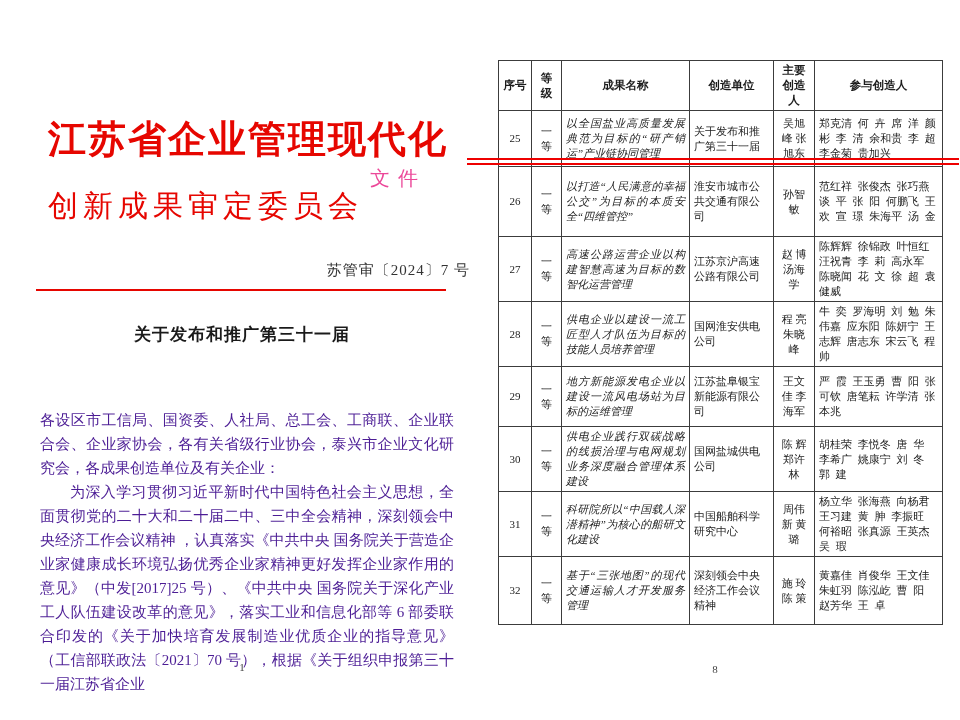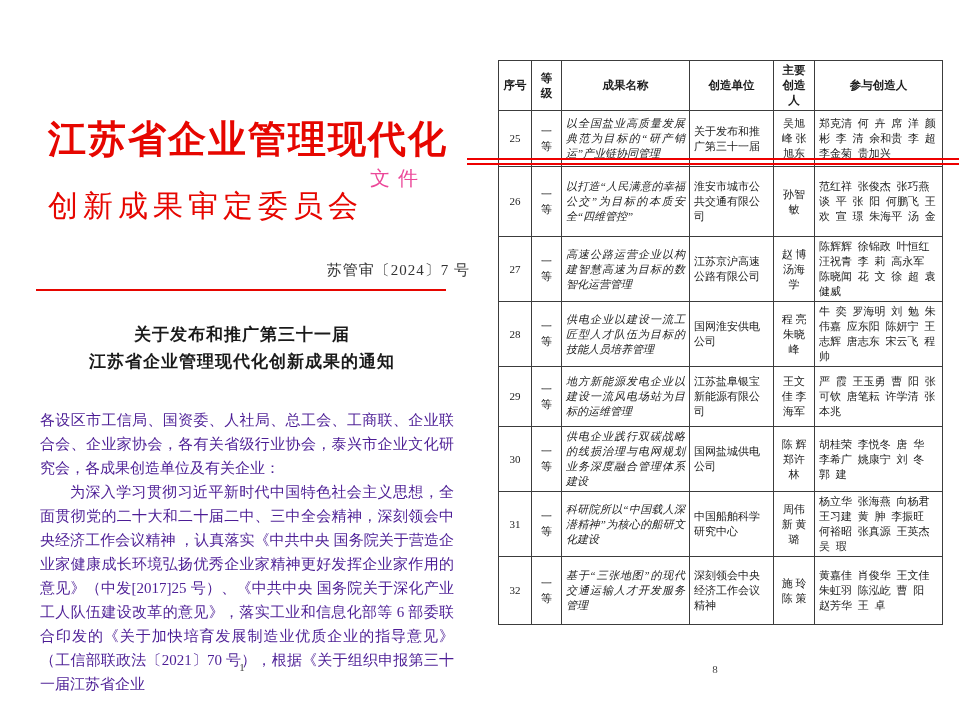--- a/index.html
+++ b/index.html
@@ -50,21 +50,20 @@
   <div class="red-header">
     <div class="org-line1">江苏省企业管理现代化</div>
     <div class="org-line2">创新成果审定委员会</div>
   </div>
   <div class="doc-type">文件</div>
   <div class="doc-number">苏管审〔2024〕7 号</div>
   <div class="red-rule"></div>
 
   <div class="notice-title">
     <div>关于发布和推广第三十一届</div>
-    <div>江苏省企业管理现代化创新成果的通知</div>
   </div>
 
   <div class="body-text">
     <p>各设区市工信局、国资委、人社局、总工会、工商联、企业联合会、企业家协会，各有关省级行业协会，泰兴市企业文化研究会，各成果创造单位及有关企业：</p>
     <p class="indent">为深入学习贯彻习近平新时代中国特色社会主义思想，全面贯彻党的二十大和二十届二中、三中全会精神，深刻领会中央经济工作会议精神 ，认真落实《中共中央 国务院关于营造企业家健康成长环境弘扬优秀企业家精神更好发挥企业家作用的意见》（中发[2017]25 号）、《中共中央 国务院关于深化产业工人队伍建设改革的意见》，落实工业和信息化部等 6 部委联合印发的《关于加快培育发展制造业优质企业的指导意见》（工信部联政法〔2021〕70 号），根据《关于组织申报第三十一届江苏省企业</p>
   </div>
 
   <div class="page-num-left">1</div>
 </div>
 

